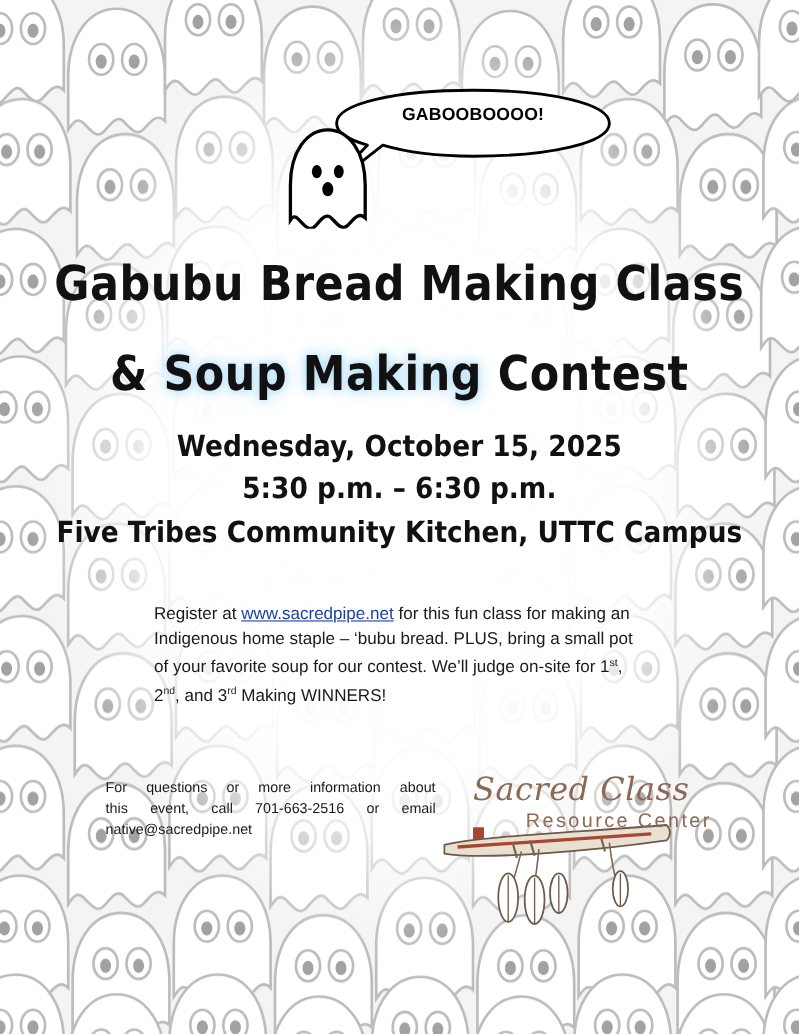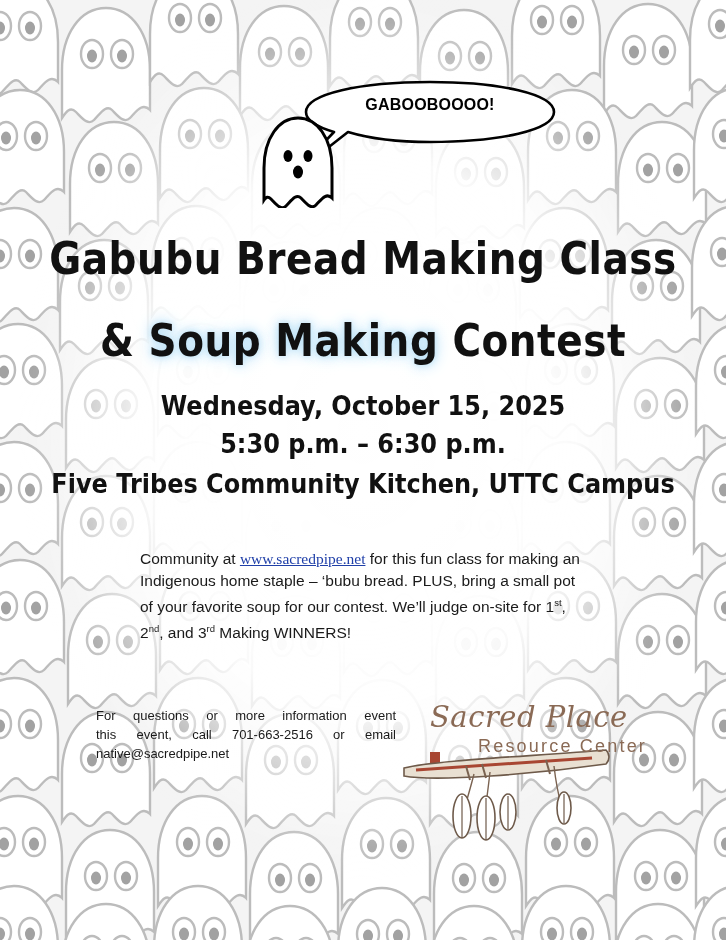--- a/index.html
+++ b/index.html
@@ -140,21 +140,20 @@
     top: 548px;
     width: 452px;
     font-family: "Liberation Sans", sans-serif;
     font-size: 15.5px;
     line-height: 22px;
     color: #1a1a1a;
   }
   .body-copy .link {
     color: #1f3fa8;
     text-decoration: underline;
-    font-family: Liberation Serif, serif;
   }
   .body-copy sup {
     font-size: 9.5px;
     vertical-align: super;
   }
 
   
   .contact {
     position: absolute;
     left: 96px;
@@ -342,25 +341,25 @@
 
     <div class="headline headline-2">
       <span>&amp; </span><span class="glow">Soup Making</span><span> Contest</span>
     </div>
 
     <div class="details detail-1">Wednesday, October 15, 2025</div>
     <div class="details detail-2">5:30 p.m. – 6:30 p.m.</div>
     <div class="details detail-3">Five Tribes Community Kitchen, UTTC Campus</div>
 
     <div class="body-copy">
-      <span>Community at </span><a class="link" href="#">www.sacredpipe.net</a><span> for this fun class for making an Indigenous home staple – ‘bubu bread. PLUS, bring a small pot of your favorite soup for our contest. We’ll judge on-site for 1</span><sup>st</sup><span>, 2</span><sup>nd</sup><span>, and 3</span><sup>rd</sup><span> Making WINNERS!</span>
+      <span>Register at </span><a class="link" href="#">www.sacredpipe.net</a><span> for this fun class for making an Indigenous home staple – ‘bubu bread. PLUS, bring a small pot of your favorite soup for our contest. We’ll judge on-site for 1</span><sup>st</sup><span>, 2</span><sup>nd</sup><span>, and 3</span><sup>rd</sup><span> Making WINNERS!</span>
     </div>
 
     <div class="contact">
-      <div class="line-just">For questions or more information event</div>
+      <div class="line-just">For questions or more information about</div>
       <div class="line-just">this event, call 701-663-2516 or email</div>
       <div>native@sacredpipe.net</div>
     </div>
 
     <div class="logo">
       <svg viewBox="0 0 250 160" width="250" height="160" xmlns="http://www.w3.org/2000/svg" aria-hidden="true">
 
         <path d="M34,62 L44,62 L44,74 L34,74 Z" fill="#a84632"></path>
 
         <path d="M8,78 C40,70 140,66 210,60 C214,64 214,70 210,74
@@ -378,17 +377,17 @@
         <ellipse cx="66" cy="126" rx="9" ry="22" fill="#ffffff" stroke="#6e5a4a" stroke-width="1.6"></ellipse>
         <path d="M66,106 L66,148" stroke="#6e5a4a" stroke-width="1.2"></path>
         <ellipse cx="90" cy="128" rx="9" ry="22" fill="#ffffff" stroke="#6e5a4a" stroke-width="1.6"></ellipse>
         <path d="M90,108 L90,150" stroke="#6e5a4a" stroke-width="1.2"></path>
         <ellipse cx="112" cy="122" rx="8" ry="18" fill="#ffffff" stroke="#6e5a4a" stroke-width="1.6"></ellipse>
         <path d="M112,106 L112,139" stroke="#6e5a4a" stroke-width="1.2"></path>
         <ellipse cx="168" cy="118" rx="7" ry="16" fill="#ffffff" stroke="#6e5a4a" stroke-width="1.6"></ellipse>
         <path d="M168,104 L168,133" stroke="#6e5a4a" stroke-width="1.2"></path>
       </svg>
     </div>
-    <div class="logo-name">Sacred Place</div>
+    <div class="logo-name">Sacred Class</div>
     <div class="logo-sub">Resource Center</div>
 
   </div>
 </div>
 
 </body></html>

